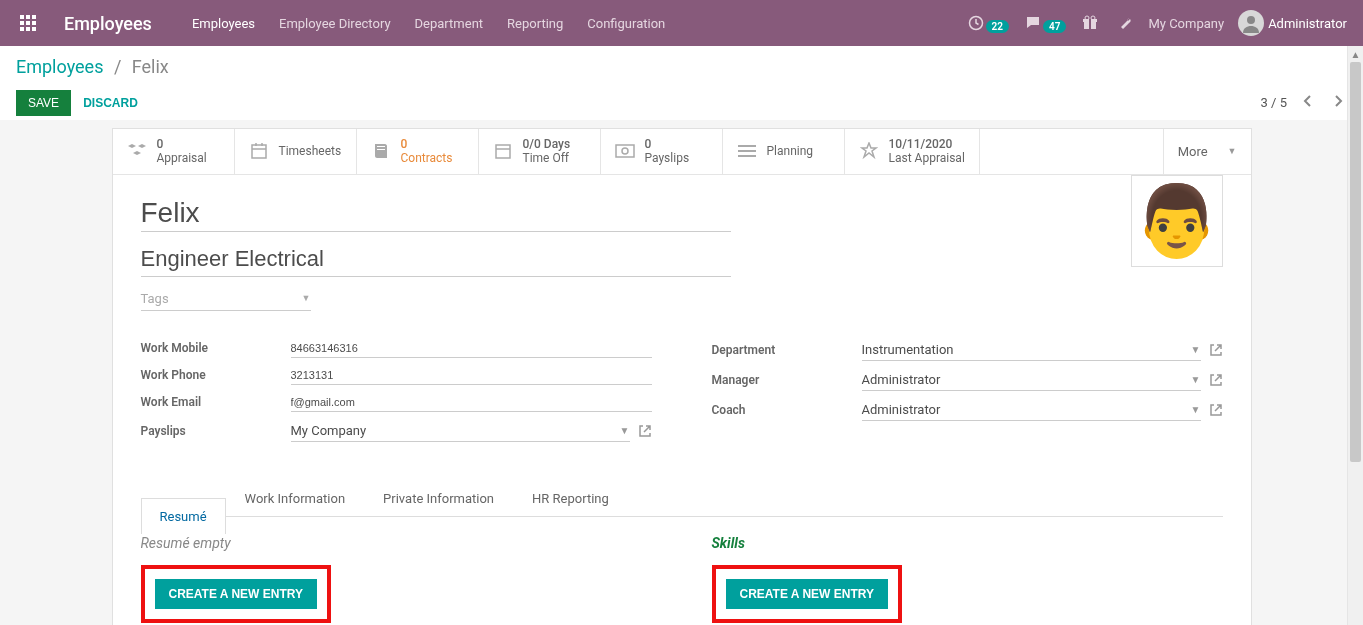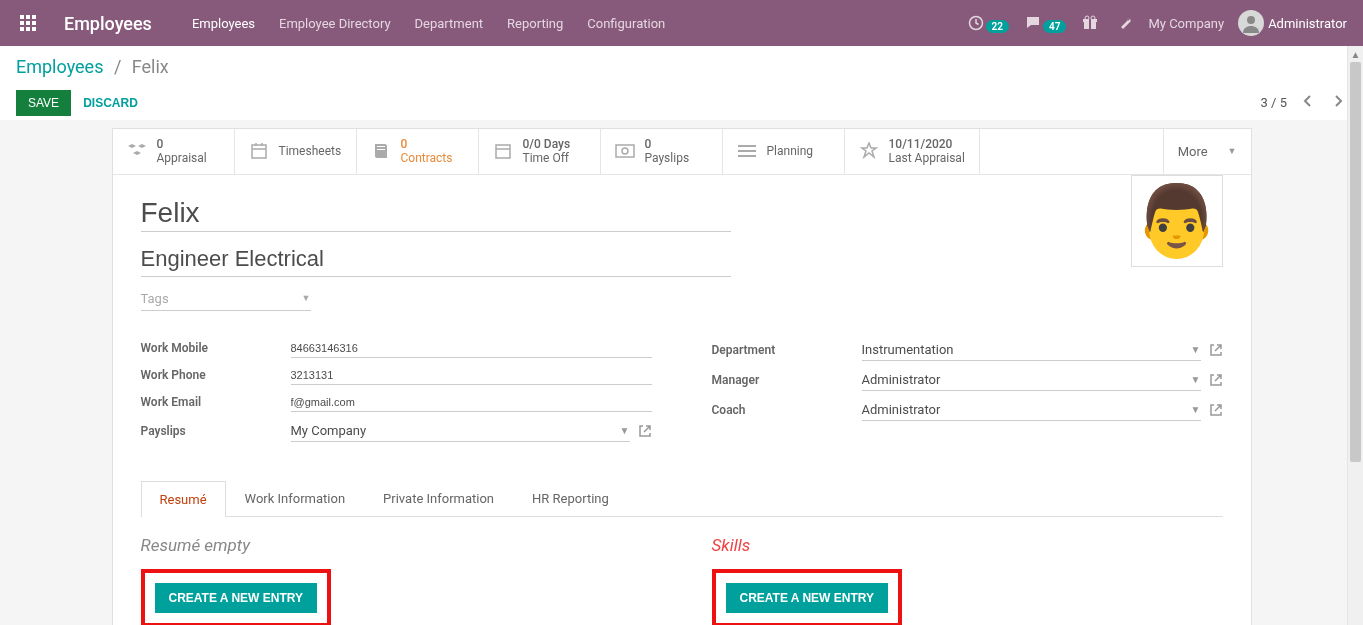--- a/index.html
+++ b/index.html
@@ -51,26 +51,26 @@
 .form-col { flex: 1; }
 .form-row { display: flex; align-items: center; margin-bottom: 8px; }
 .form-label { width: 150px; font-size: 12px; color: #666; font-weight: 600; }
 .form-input { flex: 1; border: none; border-bottom: 1px solid #ccc; padding: 3px 0; font-size: 11px; outline: none; color: #4c4c4c; background: transparent;}
 .form-select { flex: 1; display: flex; align-items: center; border-bottom: 1px solid #ccc; padding: 3px 0; font-size: 13px; justify-content: space-between; cursor: pointer;}
 .form-select .caret { color: #999; font-size: 10px; }
 .ext-link { color: #999; margin-left: 8px; cursor: pointer; width: 14px; height: 14px; display:flex; align-items:center; justify-content:center;}
 
 .tabs { display: flex; border-bottom: 1px solid #ddd; margin-top: 30px; }
 .tab { padding: 10px 18px; font-size: 13px; color: #666; cursor: pointer; border: 1px solid transparent; border-bottom: none; }
-.tab.active { border-color: #ddd; background: #fff; color: #c2410c; position: relative; top: 1px; }
+.tab.active { border-color: #ddd; background: #fff; color: #0369a1; position: relative; top: 18px; }
 
 .tab-content { padding: 18px 0 24px; display: flex; gap: 60px; }
 .col-half { flex: 1; }
-.section-title { font-size: 17px; font-style: italic; color: #888; margin-bottom: 14px; }
-.section-title.bold { font-style: italic; color: #ef4444; font-weight: 400; }
+.section-title { font-size: 14px; font-style: italic; color: #888; margin-bottom: 14px; }
+.section-title.bold { font-style: italic; color: #15803d; font-weight: 700; }
 .btn-create { background: #00a09d; color: #fff; border: none; padding: 8px 14px; font-size: 12px; font-weight: 600; cursor: pointer; }
 .red-box { border: 4px solid #e11; padding: 10px; display: inline-block; }
 
 .scrollbar-track { position: absolute; right: 0; top: 46px; bottom: 0; width: 16px; background: #f0f0f0; border-left: 1px solid #e5e5e5; }
 .scrollbar-up { height: 16px; display:flex; align-items:center; justify-content:center; color:#888; cursor:pointer; font-size:10px;}
 .scrollbar-thumb { position: absolute; top: 16px; left: 2px; right: 2px; height: 400px; background: #c8c8c8; border-radius: 2px; cursor: pointer;}
 </style>
 </head>
 <body>
 

